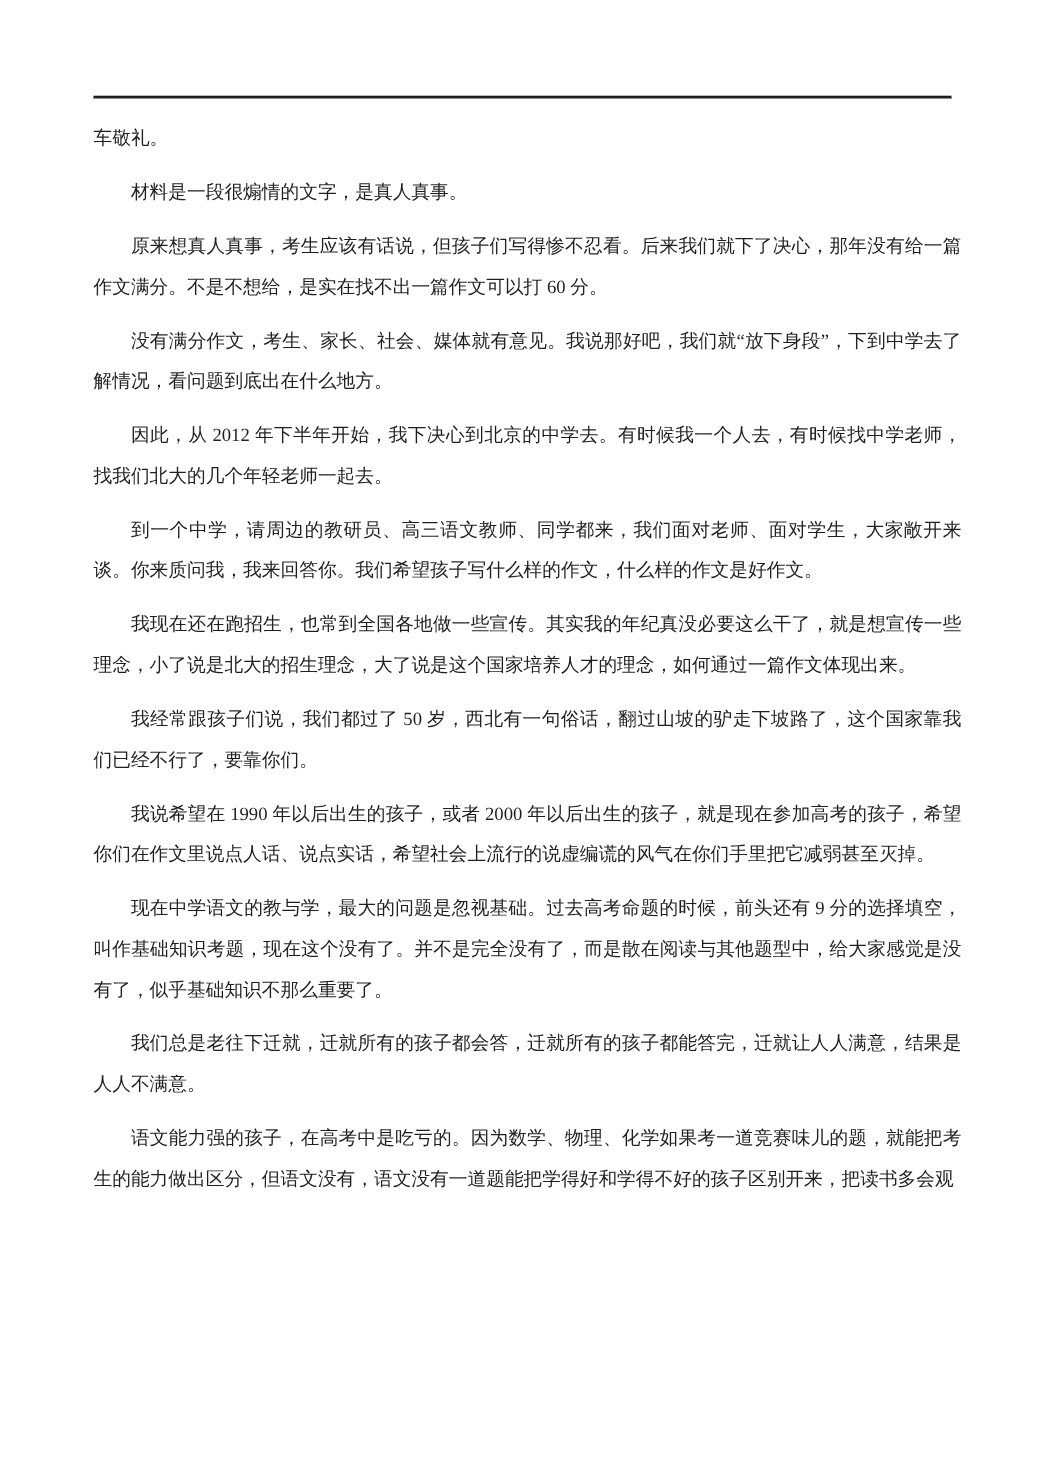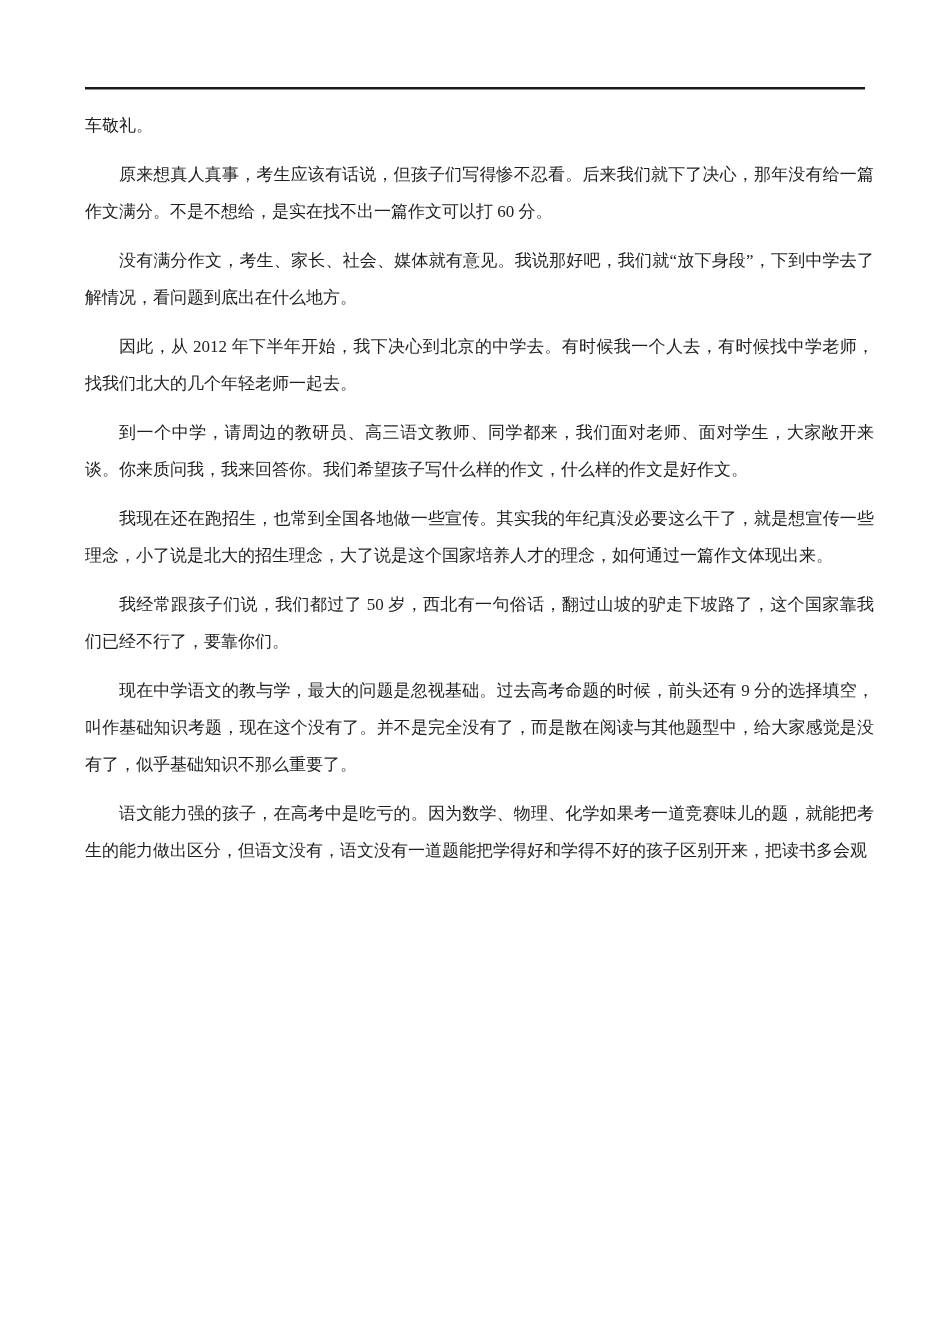--- a/index.html
+++ b/index.html
@@ -53,22 +53,25 @@
     text-indent: 0;
   }
 </style>
 </head>
 <body>
 
 <div class="page">
   <div class="header-rule" style="background: rgb(26, 26, 26);"></div>
   <div class="document-body" style="color: rgb(31, 31, 31);">
       <p class="no-indent">车敬礼。</p>
+      <p>材料是一段很煽情的文字，是真人真事。</p>
       <p>原来想真人真事，考生应该有话说，但孩子们写得惨不忍看。后来我们就下了决心，那年没有给一篇作文满分。不是不想给，是实在找不出一篇作文可以打 60 分。</p>
       <p>没有满分作文，考生、家长、社会、媒体就有意见。我说那好吧，我们就“放下身段”，下到中学去了解情况，看问题到底出在什么地方。</p>
       <p>因此，从 2012 年下半年开始，我下决心到北京的中学去。有时候我一个人去，有时候找中学老师，找我们北大的几个年轻老师一起去。</p>
       <p>到一个中学，请周边的教研员、高三语文教师、同学都来，我们面对老师、面对学生，大家敞开来谈。你来质问我，我来回答你。我们希望孩子写什么样的作文，什么样的作文是好作文。</p>
       <p>我现在还在跑招生，也常到全国各地做一些宣传。其实我的年纪真没必要这么干了，就是想宣传一些理念，小了说是北大的招生理念，大了说是这个国家培养人才的理念，如何通过一篇作文体现出来。</p>
       <p>我经常跟孩子们说，我们都过了 50 岁，西北有一句俗话，翻过山坡的驴走下坡路了，这个国家靠我们已经不行了，要靠你们。</p>
+      <p>我说希望在 1990 年以后出生的孩子，或者 2000 年以后出生的孩子，就是现在参加高考的孩子，希望你们在作文里说点人话、说点实话，希望社会上流行的说虚编谎的风气在你们手里把它减弱甚至灭掉。</p>
       <p>现在中学语文的教与学，最大的问题是忽视基础。过去高考命题的时候，前头还有 9 分的选择填空，叫作基础知识考题，现在这个没有了。并不是完全没有了，而是散在阅读与其他题型中，给大家感觉是没有了，似乎基础知识不那么重要了。</p>
+      <p>我们总是老往下迁就，迁就所有的孩子都会答，迁就所有的孩子都能答完，迁就让人人满意，结果是人人不满意。</p>
       <p>语文能力强的孩子，在高考中是吃亏的。因为数学、物理、化学如果考一道竞赛味儿的题，就能把考生的能力做出区分，但语文没有，语文没有一道题能把学得好和学得不好的孩子区别开来，把读书多会观</p>
     </div>
 </div>
 
 </body></html>

